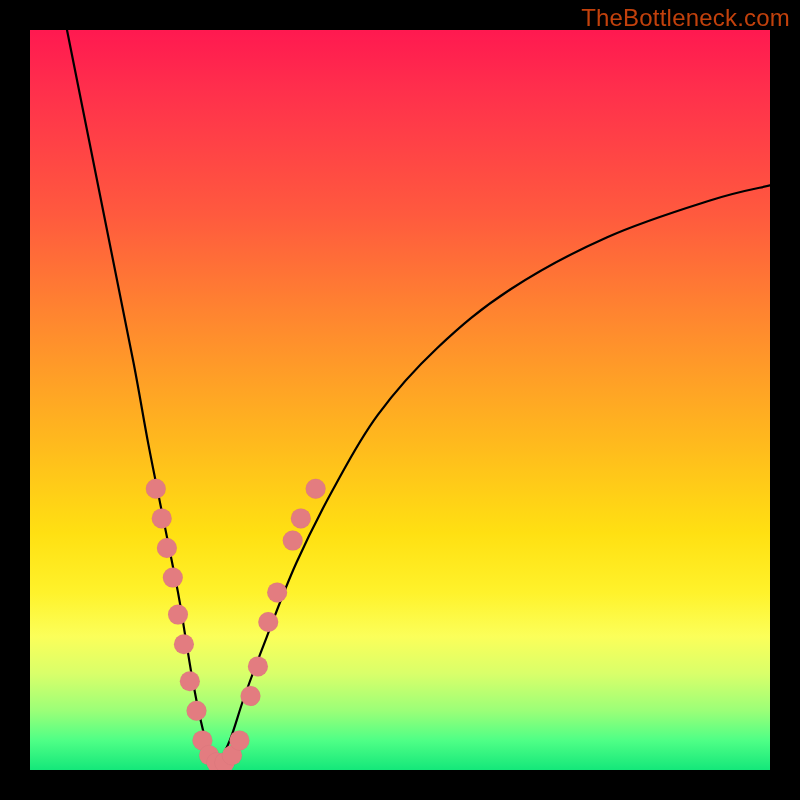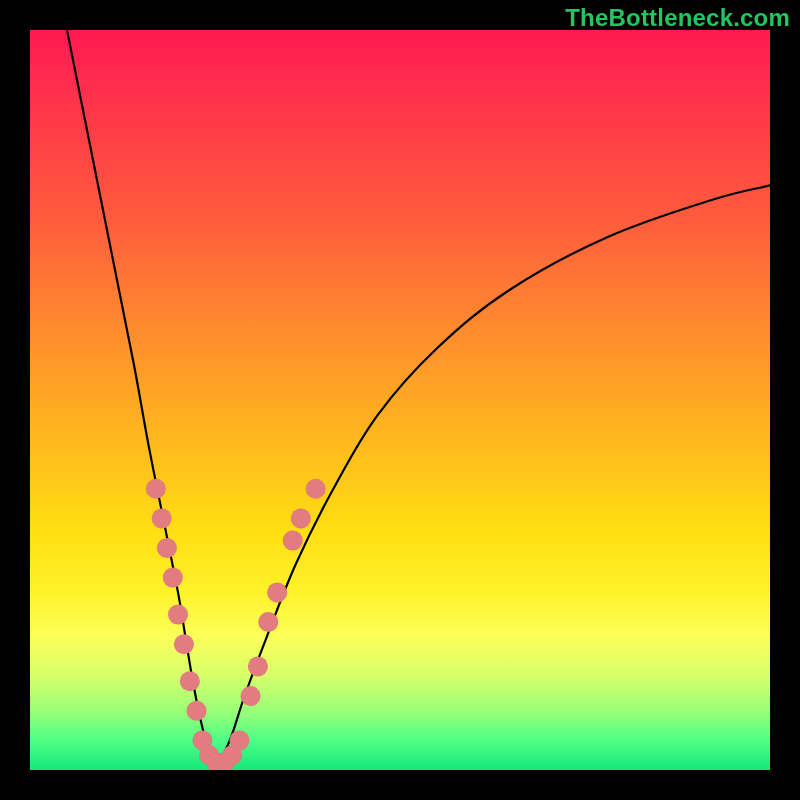--- a/index.html
+++ b/index.html
@@ -39,23 +39,23 @@
       #d9ff6a 87%,
       #9bff78 92%,
       #4fff86 96%,
       #14e77a 100%
     );
   }
   .watermark {
     position: absolute;
     top: 4px;
     right: 10px;
-    color: #22c55e;
+    color: #c2410c;
     font-size: 24px;
-    font-weight: 700;
+    font-weight: 400;
     letter-spacing: 0.2px;
   }
   svg.curve {
     position: absolute;
     top: 0;
     left: 0;
     width: 740px;
     height: 740px;
   }
   .curve path {

